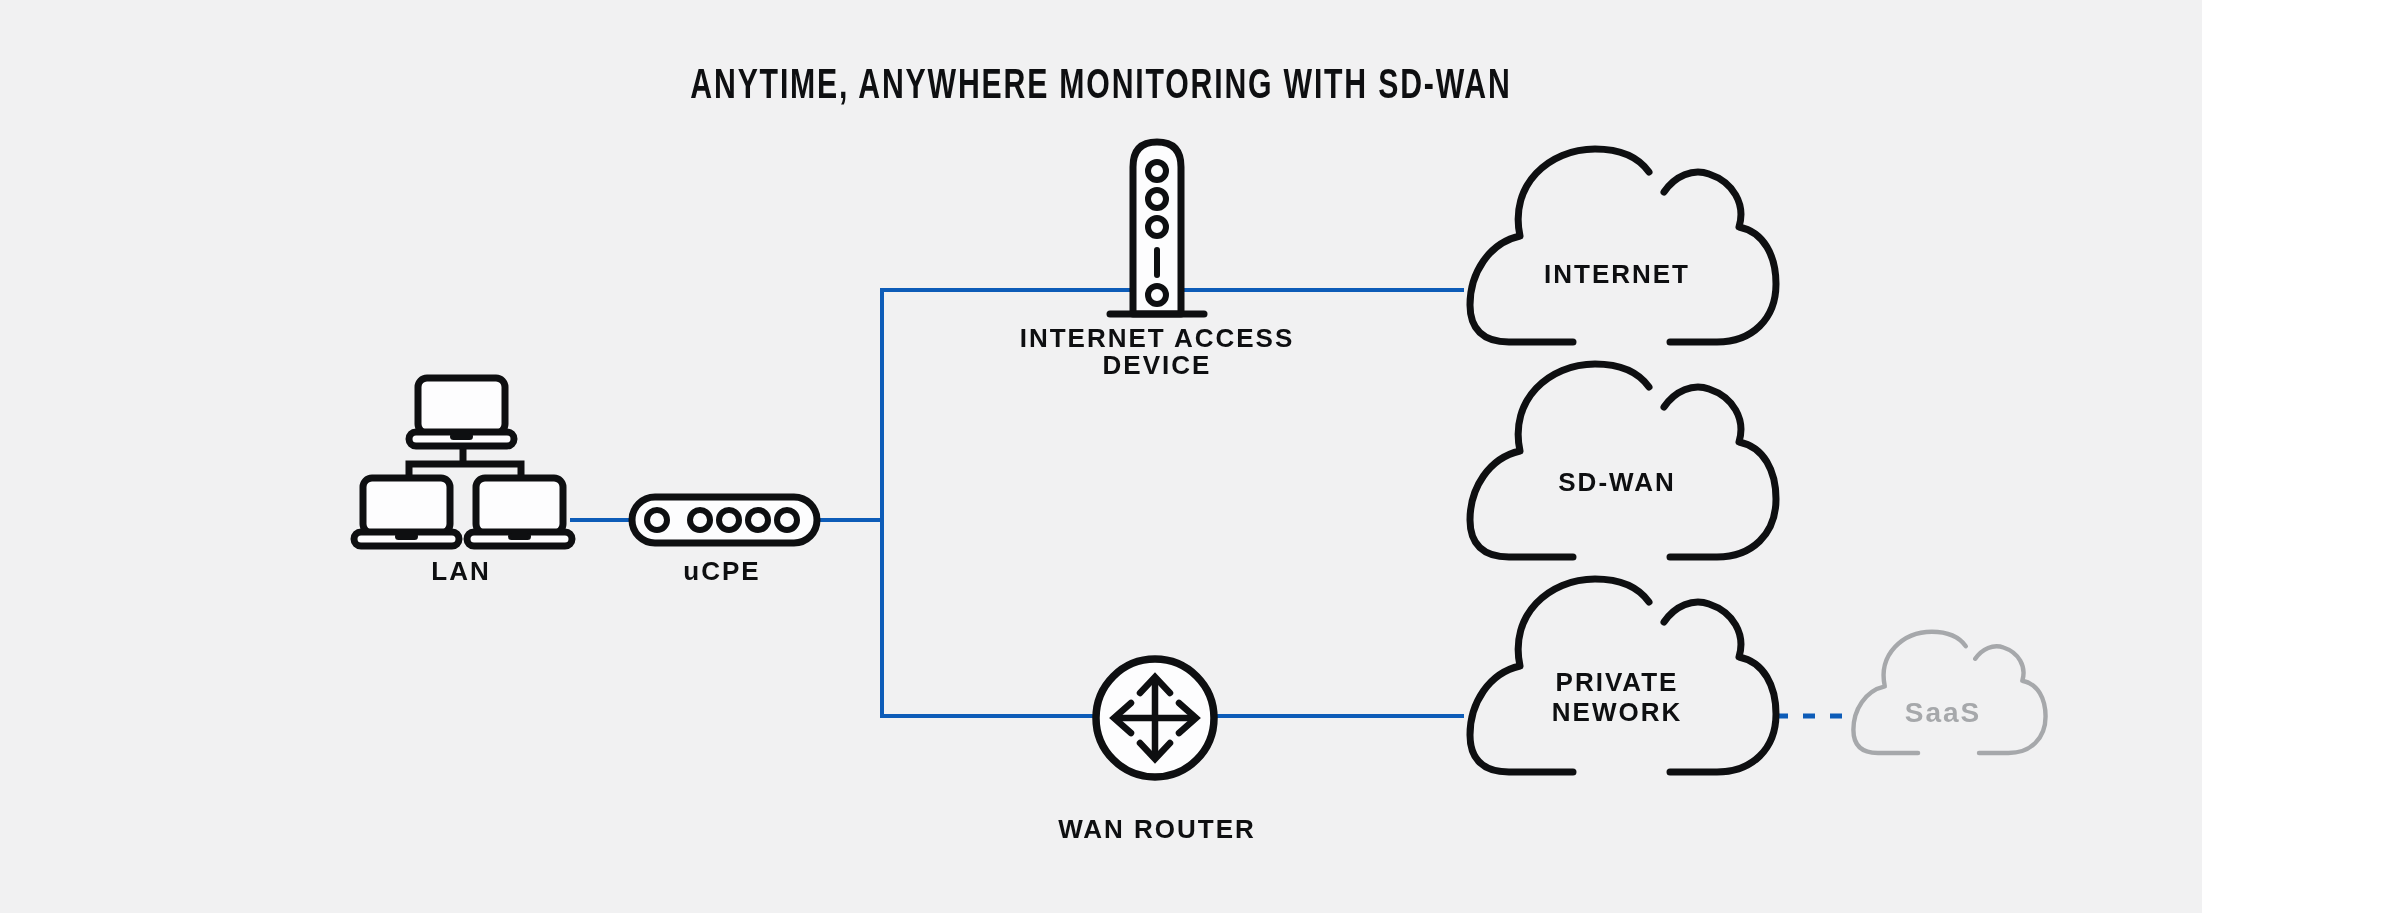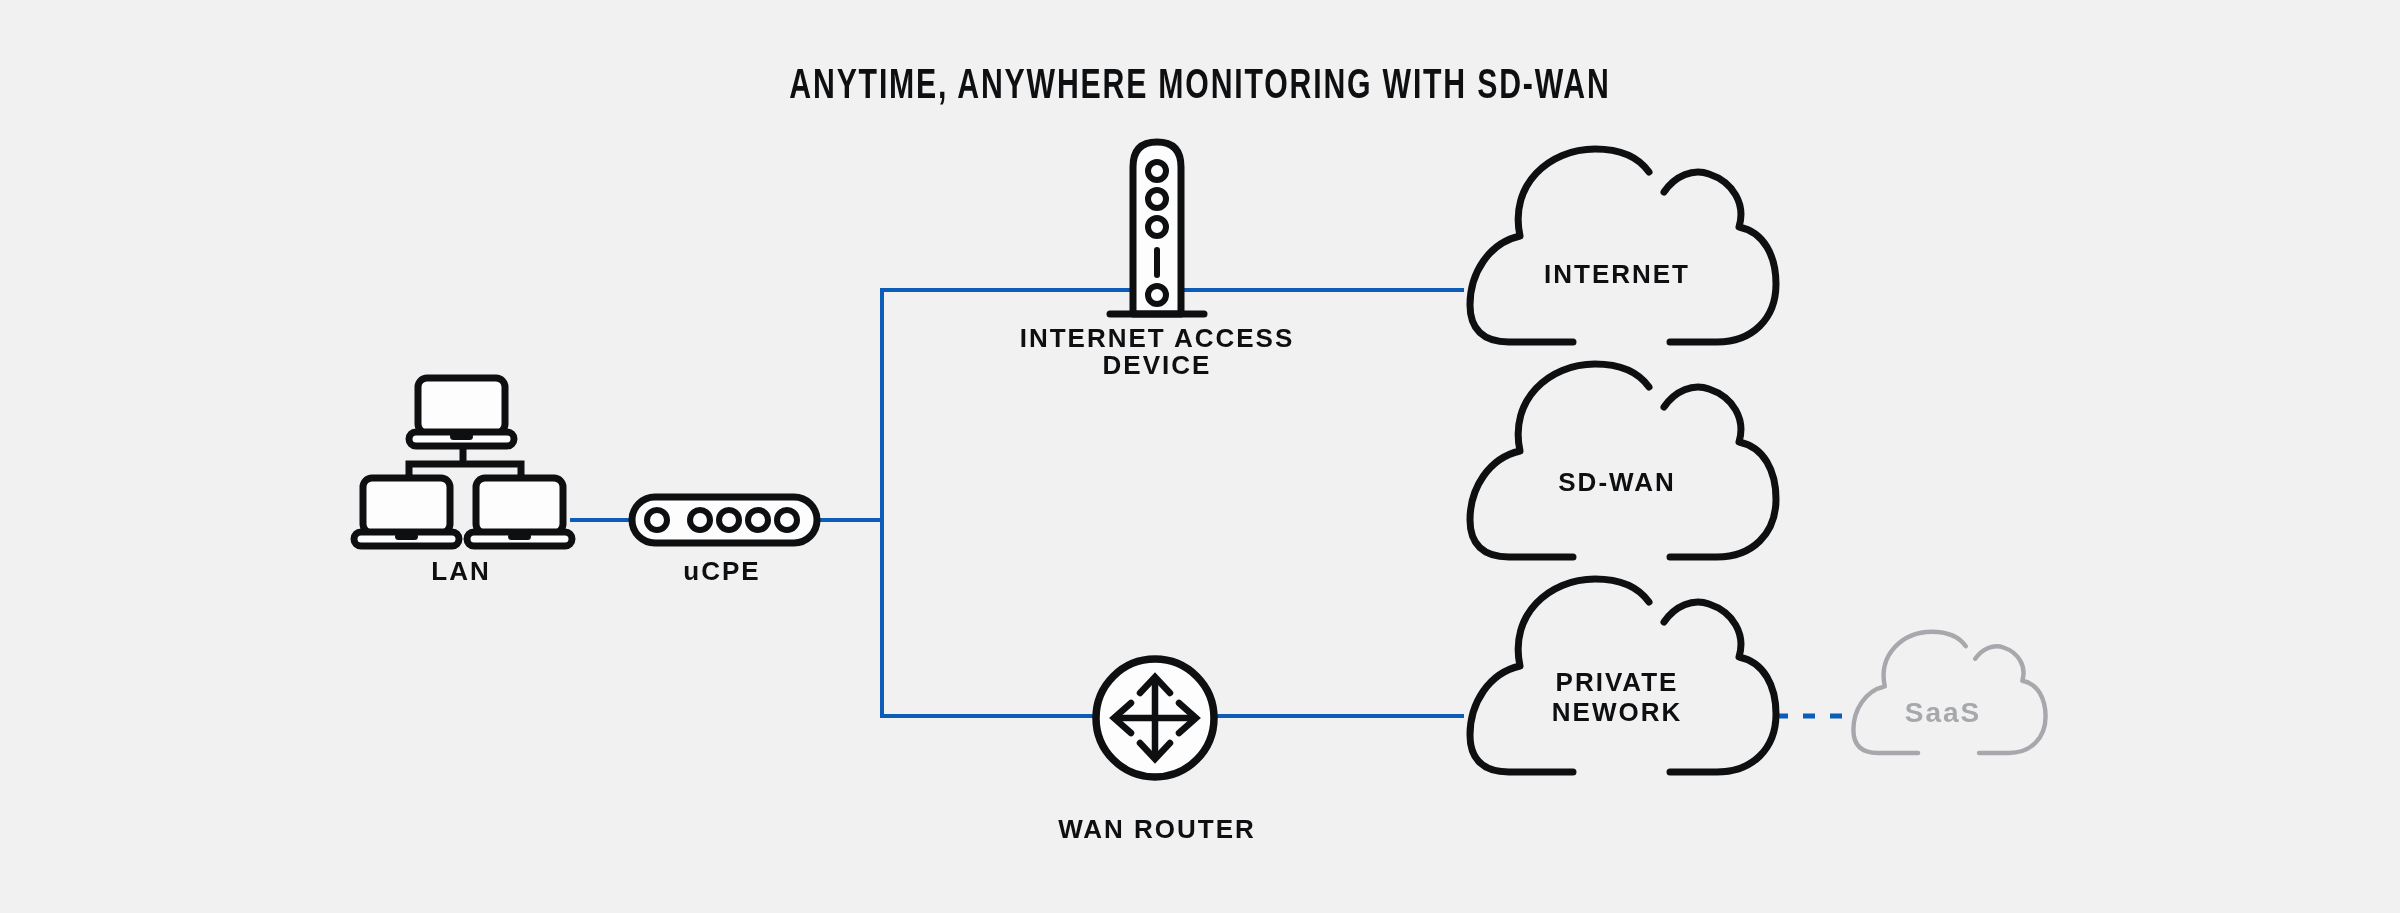--- a/index.html
+++ b/index.html
@@ -1,18 +1,18 @@
 <!DOCTYPE html>
 <html><head>
 <meta charset="utf-8">
 <style>
   html,body{margin:0;padding:0;}
   .stage{
     position:relative;
-    width:2400px;height:913px;
+    width:2202px;height:913px;
     background:#f1f1f2;
     overflow:hidden;
     font-family:"Liberation Sans", sans-serif;
   }
   .title{
     position:absolute;
     left:50%;top:63px;
     transform:translateX(-50%) scaleX(0.72);
     transform-origin:center;
     font-size:42px;

